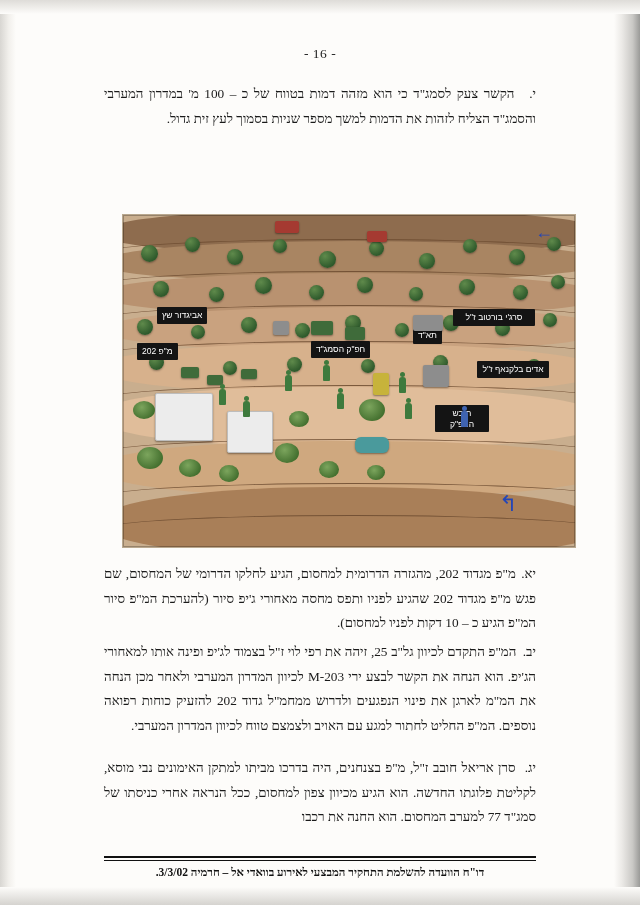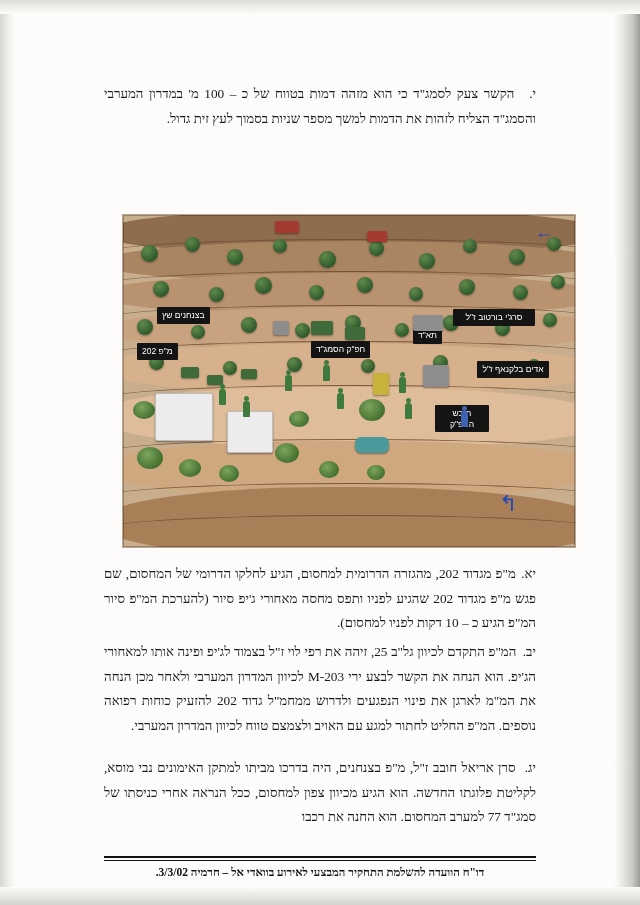--- a/index.html
+++ b/index.html
@@ -238,20 +238,21 @@
 <body>
 
 <div class="page">
   <div class="page-shadow-left"></div>
   <div class="page-shadow-right"></div>
   <div class="page-shadow-top"></div>
   <div class="page-shadow-bottom"></div>
 
   <div class="content">
 
+    <div class="page-number">- 16 -</div>
 
     <div class="para para-top">
       <span class="lead marker">י.</span>
       <span>הקשר צעק לסמג"ד כי הוא מזהה דמות בטווח של כ – 100 מ' במדרון המערבי והסמג"ד הצליח לזהות את הדמות למשך מספר שניות בסמוך לעץ זית גדול.</span>
     </div>
 
 
     <div class="figure">
       <div class="fig-inner">
 
@@ -308,21 +309,21 @@
         <div class="tree" style="left:100px;top:146px;width:14px;height:14px;"></div>
         <div class="tree" style="left:164px;top:142px;width:15px;height:15px;"></div>
         <div class="tree" style="left:238px;top:144px;width:14px;height:14px;"></div>
         <div class="tree" style="left:310px;top:140px;width:15px;height:15px;"></div>
         <div class="tree" style="left:404px;top:144px;width:14px;height:14px;"></div>
 
         <div class="vehicle veh-red" style="left:152px;top:6px;width:24px;height:12px;"></div>
         <div class="vehicle veh-red" style="left:244px;top:16px;width:20px;height:11px;"></div>
         <div class="vehicle veh-grey" style="left:150px;top:106px;width:16px;height:14px;"></div>
 
-        <div class="label" style="left:34px;top:92px;">בצנחנים שץ</div>
+        <div class="label" style="left:34px;top:92px;">אביגדור שץ</div>
         <div class="label two-line" style="left:330px;top:94px;width:72px;">סרג'י בורטוב ז"ל</div>
 
         <div class="label" style="left:14px;top:128px;">מ"פ 202</div>
         <div class="label" style="left:188px;top:126px;">חפ"ק הסמג"ד</div>
         <div class="label" style="left:290px;top:112px;">תא"ד</div>
 
         <div class="label two-line" style="left:354px;top:146px;width:62px;">אדים בלקנאף ז"ל</div>
         <div class="label two-line" style="left:312px;top:190px;width:44px;">חובש החפ"ק</div>
 
         <div class="vehicle veh-green" style="left:188px;top:106px;width:22px;height:14px;"></div>

